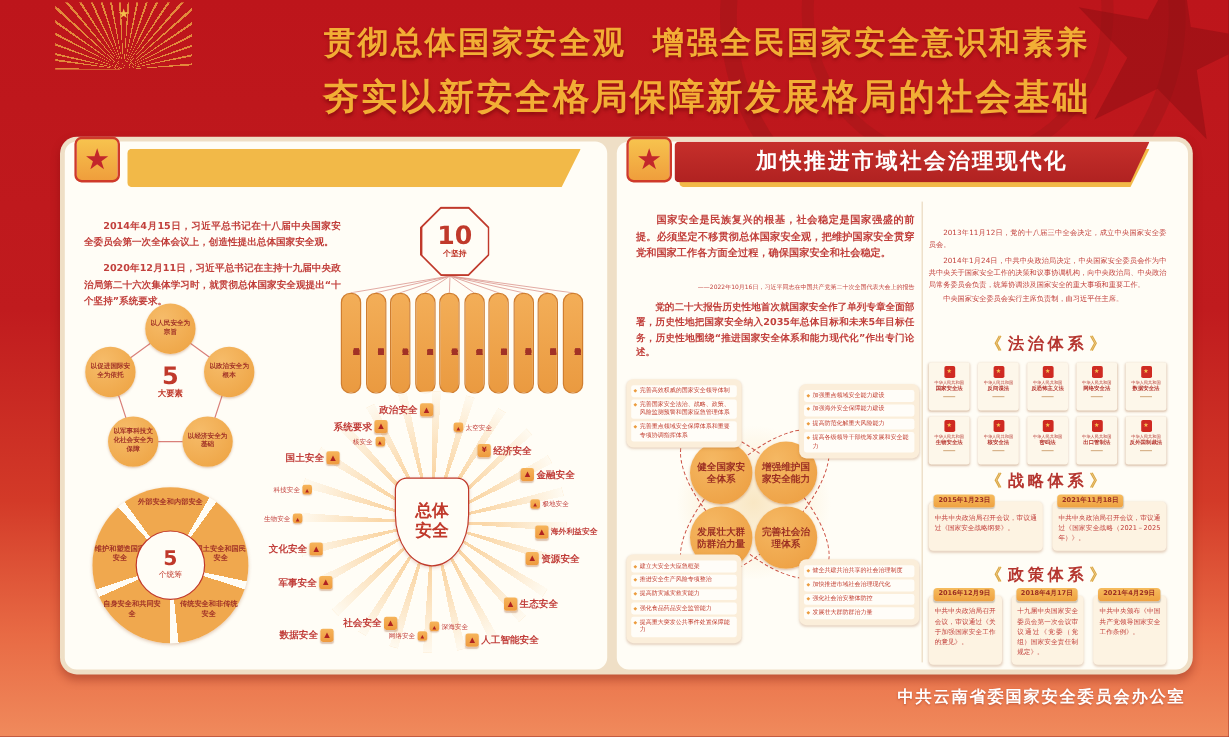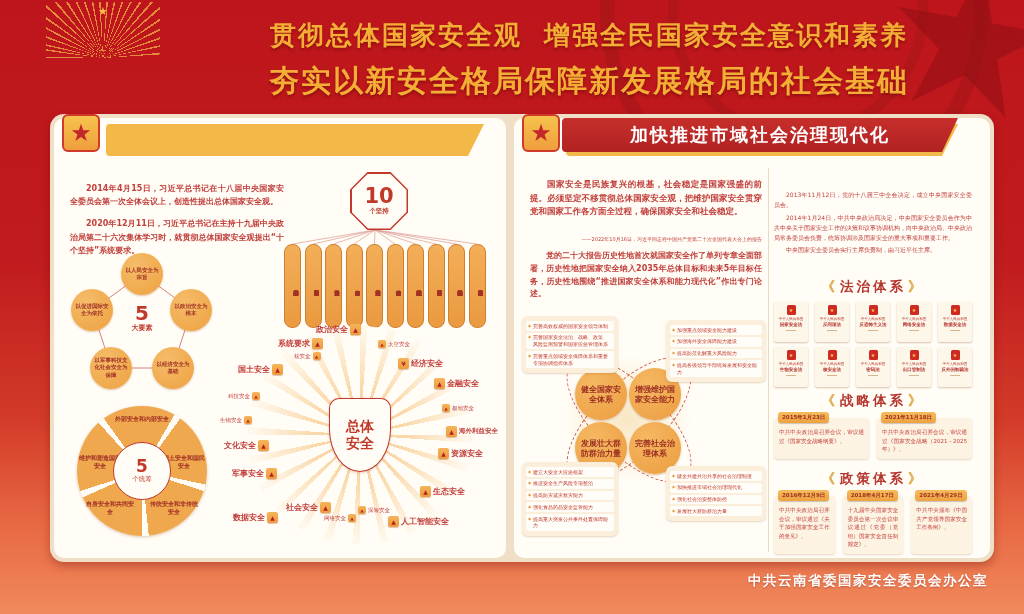--- a/index.html
+++ b/index.html
@@ -46,21 +46,21 @@
   .pill{position:absolute;top:0;width:17px;height:84px;background:linear-gradient(#f3ae58,#ea9a40);border:1px solid #d07e2f;border-radius:8px;box-sizing:border-box;
     writing-mode:vertical-rl;text-orientation:upright;font-size:5px;line-height:7px;letter-spacing:0;color:#a23327;font-weight:bold;padding:4px 1px;text-align:center;}
   
   .holo{position:absolute;left:166px;top:206px;width:280px;height:230px;}
   .burst{position:absolute;left:28px;top:2px;width:224px;height:218px;border-radius:50%;
     background:repeating-conic-gradient(rgba(246,178,90,.5) 0 4deg,rgba(255,255,255,0) 4deg 15deg);}
   .burst::after{content:"";position:absolute;inset:0;border-radius:50%;background:radial-gradient(circle,rgba(255,253,246,0) 28%,#fffdf6 74%);}
   .shield{position:absolute;left:109px;top:74px;width:62px;height:74px;background:#fffdf6;border:1.5px solid #c0392b;box-sizing:border-box;
     border-radius:10px 10px 50% 50% / 10px 10px 58% 58%;display:flex;flex-direction:column;align-items:center;justify-content:center;
     color:#c0392b;font-weight:bold;font-size:14px;line-height:17px;font-family:"DejaVu Serif","Liberation Serif",serif;box-shadow:0 1px 3px rgba(160,60,30,.25);}
-  .fld{position:absolute;display:flex;align-items:center;gap:2px;color:#c2403c;white-space:nowrap;}
+  .fld{position:absolute;display:flex;align-items:center;gap:2px;color:#c2403c;white-space:nowrap;margin-top:12px;}
   .fld .ico{flex:none;width:11px;height:11px;background:linear-gradient(#f6b45a,#ee9a3e);border-radius:2px;display:flex;align-items:center;justify-content:center;font-size:6px;color:#b02221;box-shadow:0 1px 1px rgba(150,70,20,.3);}
   .fld.sm .ico{width:8px;height:8px;font-size:4px;}
   .fld.lg{font-size:8px;font-weight:bold;}
   .fld.md{font-size:6.5px;font-weight:bold;}
   .fld.sm{font-size:5.5px;}
   .fld.rev{flex-direction:row-reverse;}
   
   .felem{position:absolute;left:13px;top:133px;width:150px;height:150px;}
   .el{position:absolute;width:42px;height:42px;border-radius:50%;background:radial-gradient(circle at 35% 30%,#f6bc6a,#eda13f);display:flex;align-items:center;justify-content:center;text-align:center;font-size:5.5px;font-weight:bold;color:#a23327;line-height:1.3;padding:3px;box-sizing:border-box;box-shadow:0 1px 2px rgba(150,70,20,.3);}
   .elc{position:absolute;left:45px;top:52px;width:60px;text-align:center;color:#c0392b;}

